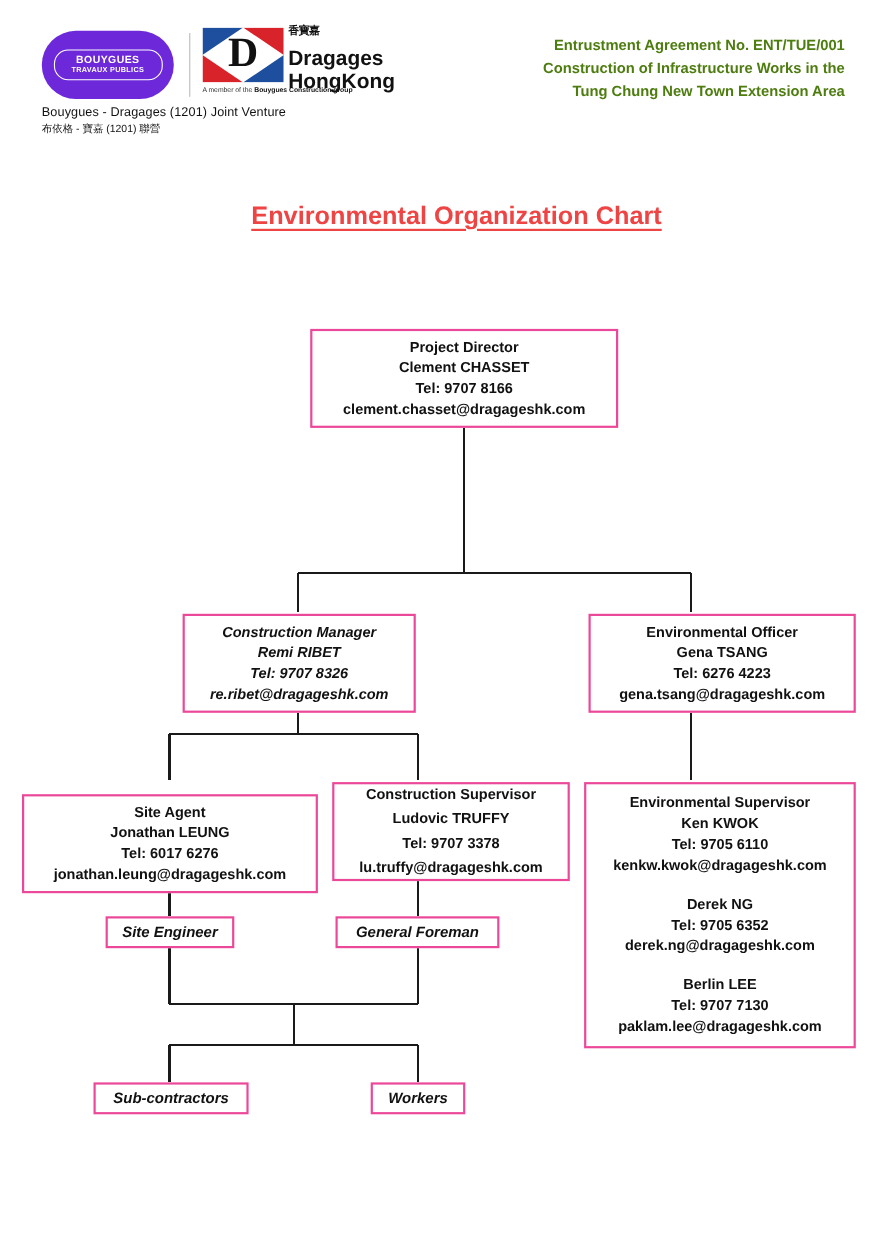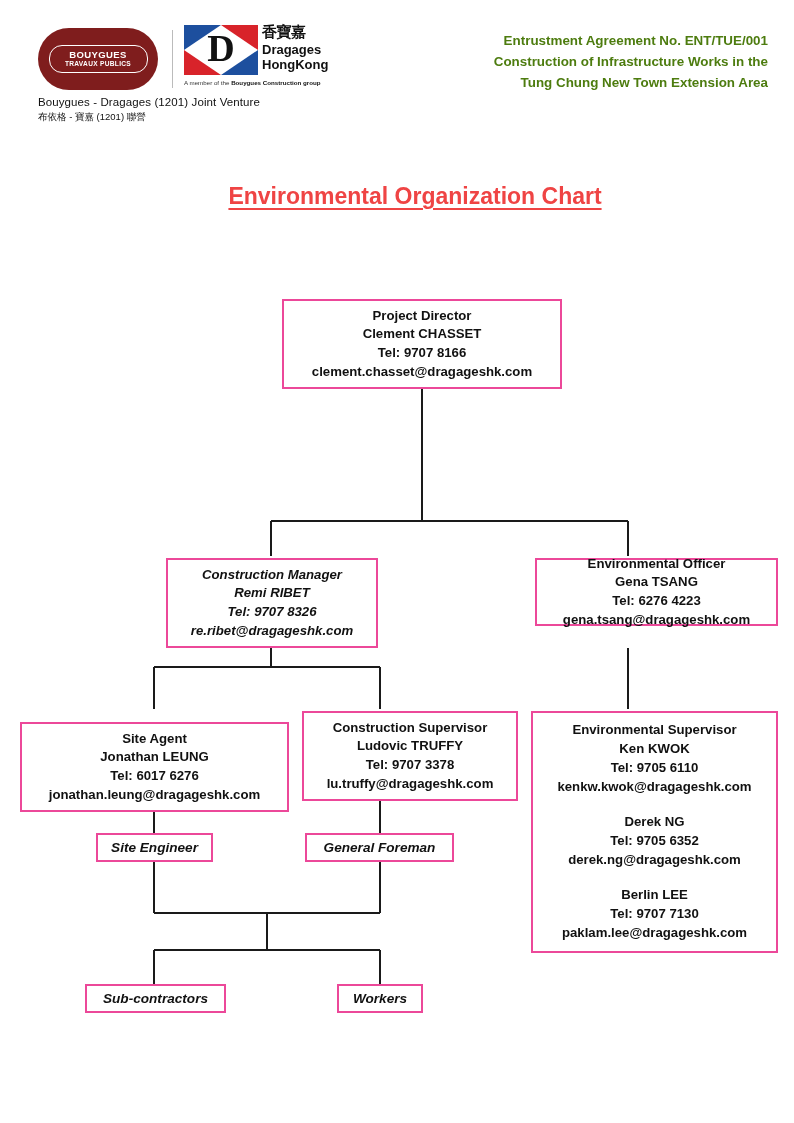--- a/index.html
+++ b/index.html
@@ -24,21 +24,21 @@
   }
   .logos {
     position: absolute;
     left: 38px; top: 24px;
     width: 310px; height: 70px;
     display: flex;
     align-items: center;
   }
   .logo-bouygues {
     width: 120px; height: 62px;
-    background: #7f1d1d;
+    background: #6d28d9;
     border-radius: 31px / 31px;
     display: flex;
     align-items: center;
     justify-content: center;
     flex: none;
   }
   .logo-bouygues-inner {
     width: 97px; height: 26px;
     border: 1.6px solid #ffffff;
     border-radius: 13px;
@@ -89,30 +89,30 @@
     font-family: "Liberation Serif", serif;
     font-weight: bold;
     font-size: 38px;
     color: #111111;
     z-index: 3;
     line-height: 1;
   }
   .dg-cn {
     position: absolute;
     left: 78px; top: 1px;
-    font-size: 15px;
+    font-size: 10px;
     font-weight: bold;
     color: #111111;
     line-height: 1.0;
     letter-spacing: -.5px;
   }
   .dg-name {
     position: absolute;
     left: 78px; top: 20px;
-    font-size: 13px;
+    font-size: 19px;
     font-weight: bold;
     color: #111111;
     line-height: 1.12;
   }
   .dg-member {
     position: absolute;
     left: 0; top: 56px;
     font-size: 6.2px;
     color: #333333;
     white-space: nowrap;
@@ -287,35 +287,35 @@
     <div class="ln">clement.chasset@dragageshk.com</div>
   </div>
 
   <div class="node" style="left:166px; top:558px; width:212px; height:90px;font-style:italic;">
     <div class="ln">Construction Manager</div>
     <div class="ln">Remi RIBET</div>
     <div class="ln">Tel: 9707 8326</div>
     <div class="ln">re.ribet@dragageshk.com</div>
   </div>
 
-  <div class="node" style="left:535px; top:558px; width:243px; height:68px;align-items:center;">
+  <div class="node" style="left:535px; top:558px; width:243px; height:90px;align-items:center;">
     <div class="ln">Environmental Officer</div>
     <div class="ln">Gena TSANG</div>
     <div class="ln">Tel: 6276 4223</div>
     <div class="ln">gena.tsang@dragageshk.com</div>
   </div>
 
   <div class="node" style="left:20px; top:711px; width:269px; height:90px;margin-top:11px;">
     <div class="ln">Site Agent</div>
     <div class="ln">Jonathan LEUNG</div>
     <div class="ln">Tel: 6017 6276</div>
     <div class="ln">jonathan.leung@dragageshk.com</div>
   </div>
 
-  <div class="node" style="left:302px; top:711px; width:216px; height:90px;">
+  <div class="node" style="left:302px; top:711px; width:216px; height:90px;justify-content:space-between;">
     <div class="ln">Construction Supervisor</div>
     <div class="ln">Ludovic TRUFFY</div>
     <div class="ln">Tel: 9707 3378</div>
     <div class="ln">lu.truffy@dragageshk.com</div>
   </div>
 
   <div class="node" style="left:531px; top:711px; width:247px; height:242px;">
     <div class="ln">Environmental Supervisor</div>
     <div class="ln">Ken KWOK</div>
     <div class="ln">Tel: 9705 6110</div>

